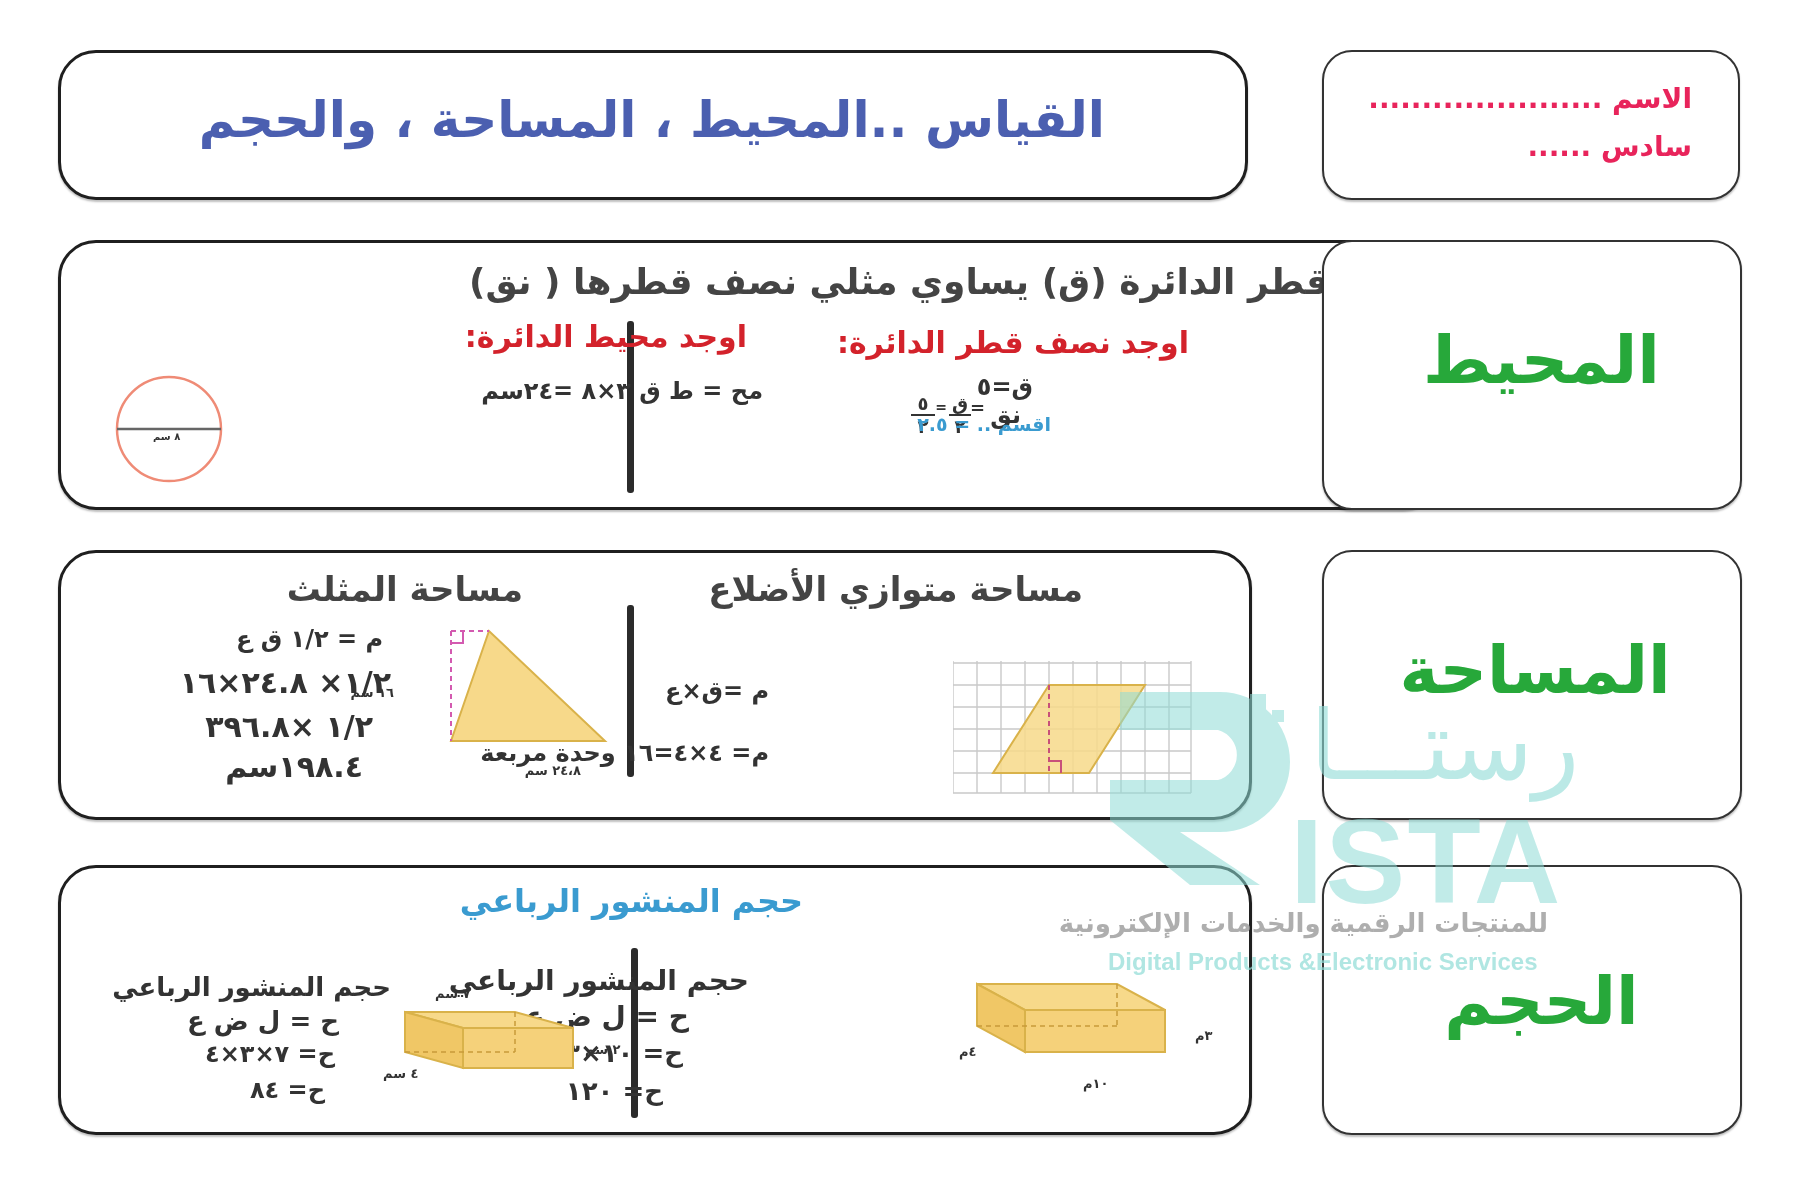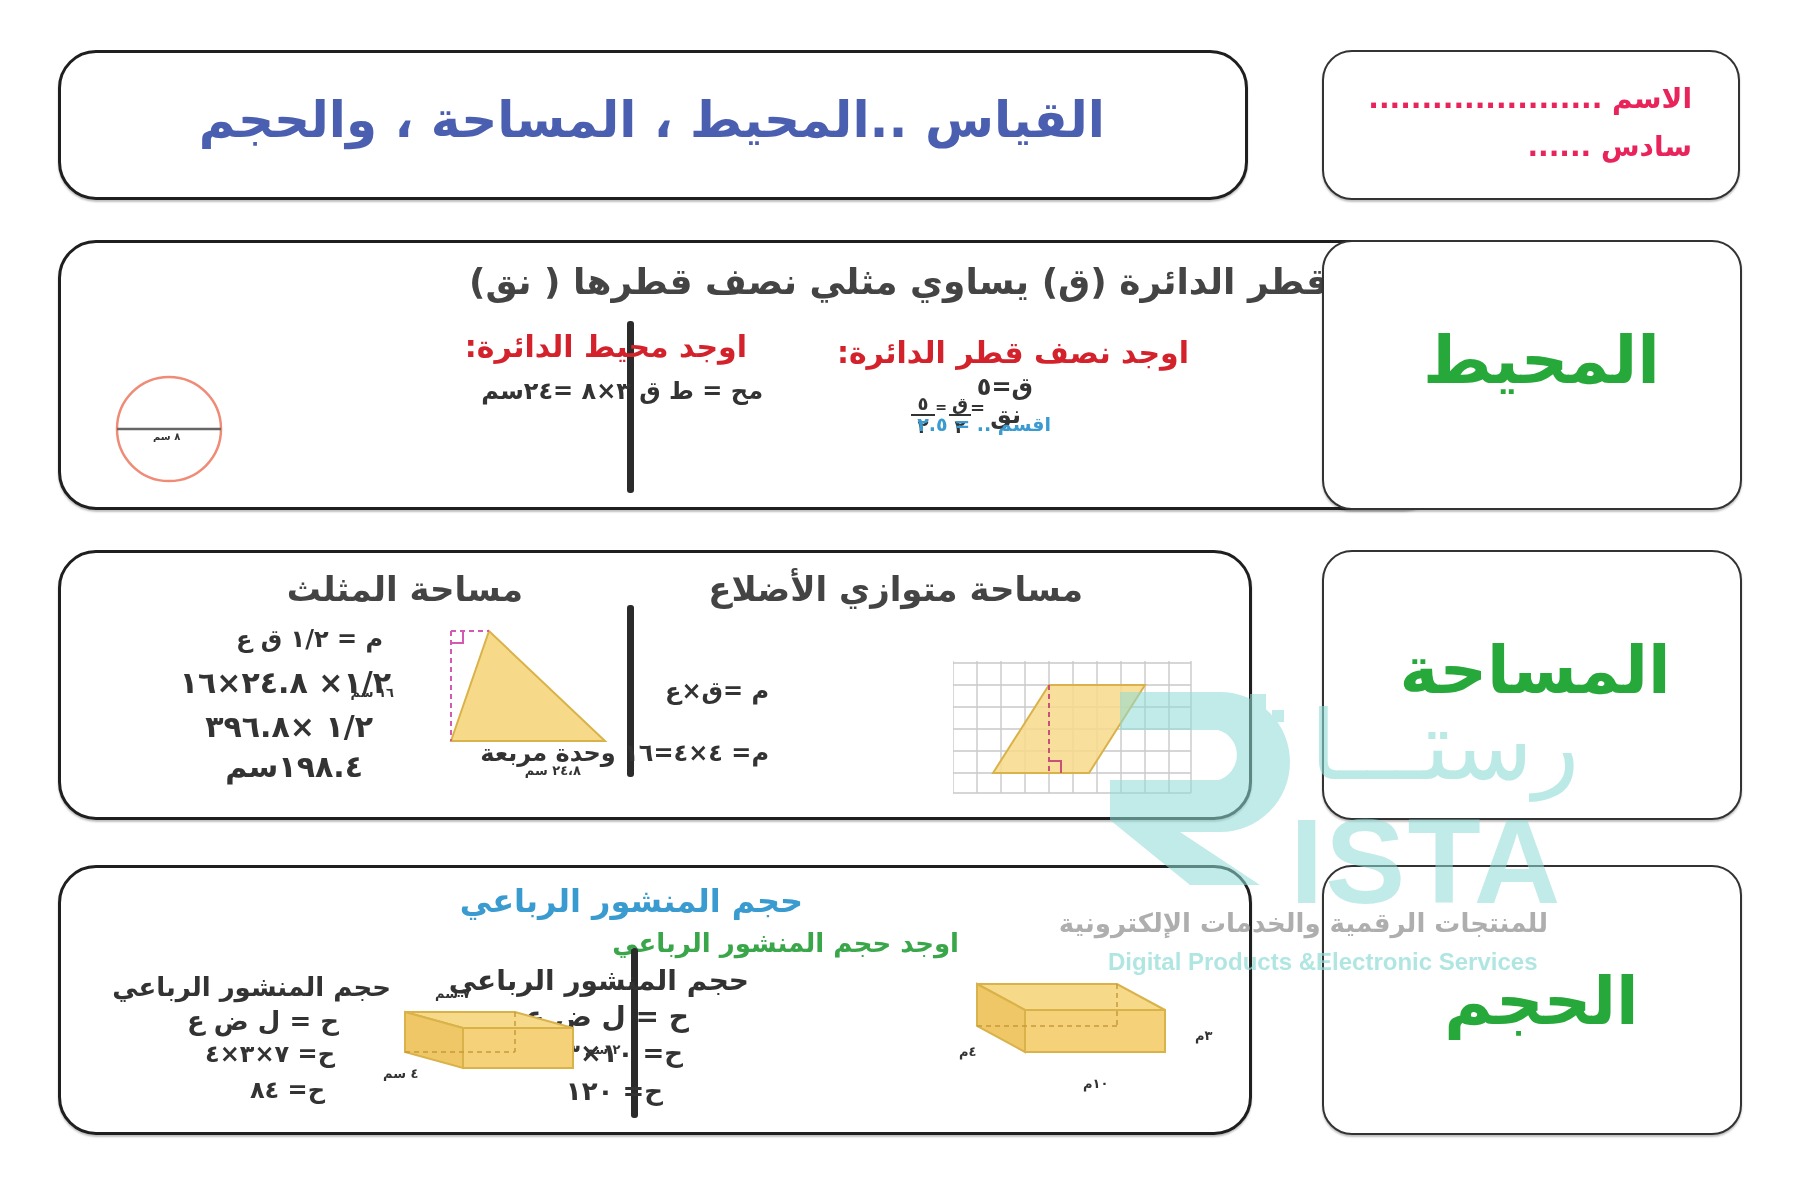--- a/index.html
+++ b/index.html
@@ -8,21 +8,21 @@
   .box { position:absolute; border:3px solid #1f1f1f; border-radius:38px; background:#fff;
          box-shadow: 0 2px 2px rgba(0,0,0,0.25); box-sizing:border-box; }
   .thin { border:2px solid #333; border-radius:30px; }
   .abs { position:absolute; }
   .rtl { direction:rtl; unicode-bidi:plaintext; white-space:nowrap; }
   .divider { position:absolute; width:7px; background:#2b2b2b; border-radius:3px; }
   .title-text { color:#4b5fb0; font-weight:bold; font-size:50px; }
   .name-text { color:#e8245b; font-weight:bold; font-size:28px; }
   .label-green { color:#27a83a; font-weight:bold; font-size:66px;padding-left:19px; }
   .heading-gray { color:#444; font-weight:bold; font-size:36px; }
-  .heading-red { color:#d3222b; font-weight:bold; font-size:30px;margin-top:10px; }
+  .heading-red { color:#d3222b; font-weight:bold; font-size:30px; }
   .formula { color:#333; font-weight:bold; font-size:24px; }
   .formula-lg { color:#333; font-weight:bold; font-size:30px; }
   .blue-text { color:#3a9bd0; font-weight:bold; }
   .green-text { color:#3aa64a; font-weight:bold; }
   .small-label { font-size:13px; color:#333; font-weight:bold; }
   .watermark { position:absolute; pointer-events:none; }
 </style>
 </head>
 <body>
 
@@ -117,21 +117,20 @@
   <div class="abs rtl small-label" style="right:855px;top:132px;">١٦ سم</div>
   <div class="abs rtl small-label" style="right:668px;top:210px;">٢٤،٨ سم</div>
 </div>
 
 <div class="box thin" style="left:1322px;top:550px;width:420px;height:270px;">
   <div class="abs rtl label-green" style="left:0;right:13px;top:80px;text-align:center;">المساحة</div>
 </div>
 
 <div class="box" style="left:58px;top:865px;width:1194px;height:270px;">
   <div class="abs rtl blue-text" style="right:446px;top:14px;font-size:32px;">حجم المنشور الرباعي</div>
-  <div class="abs rtl green-text" style="right:290px;top:60px;font-size:26px;">اوجد حجم المنشور الرباعي</div>
 
   <div class="divider" style="left:570px;top:80px;height:170px;"></div>
 
   <div class="abs rtl formula" style="right:500px;top:96px;font-size:28px;">حجم المنشور الرباعي</div>
   <div class="abs rtl formula" style="right:560px;top:132px;font-size:28px;">ح = ل ض ع</div>
   <div class="abs rtl formula" style="right:566px;top:170px;font-size:26px;">ح= ١٠×٣×٤</div>
   <div class="abs rtl formula" style="right:586px;top:208px;font-size:26px;">ح= ١٢٠</div>
   <svg class="abs" style="left:914px;top:112px;" width="210" height="92" viewBox="0 0 210 92">
     <polygon points="2,4 142,4 190,30 50,30" fill="#f7d98a" stroke="#d9b24a" stroke-width="2"></polygon>
     <polygon points="2,4 50,30 50,72 2,46" fill="#f0c766" stroke="#d9b24a" stroke-width="2"></polygon>

